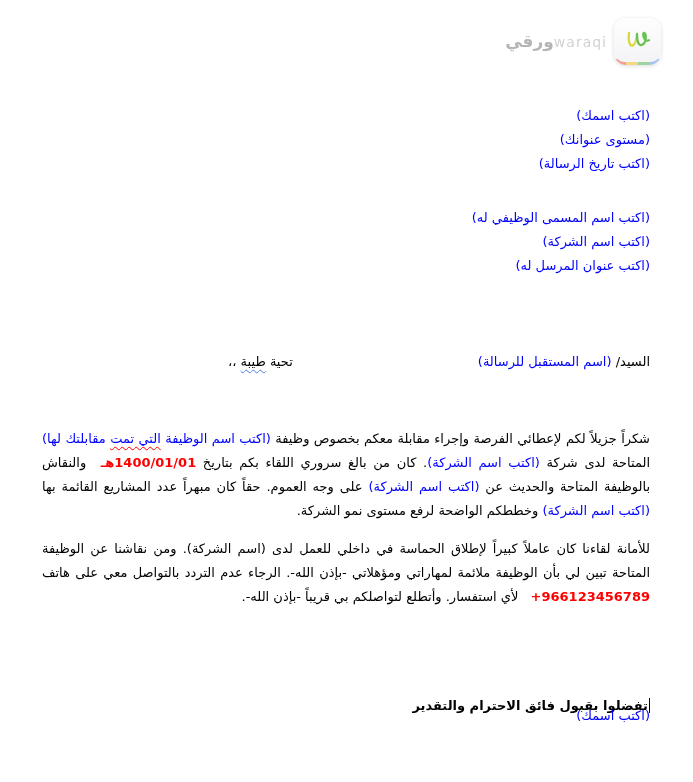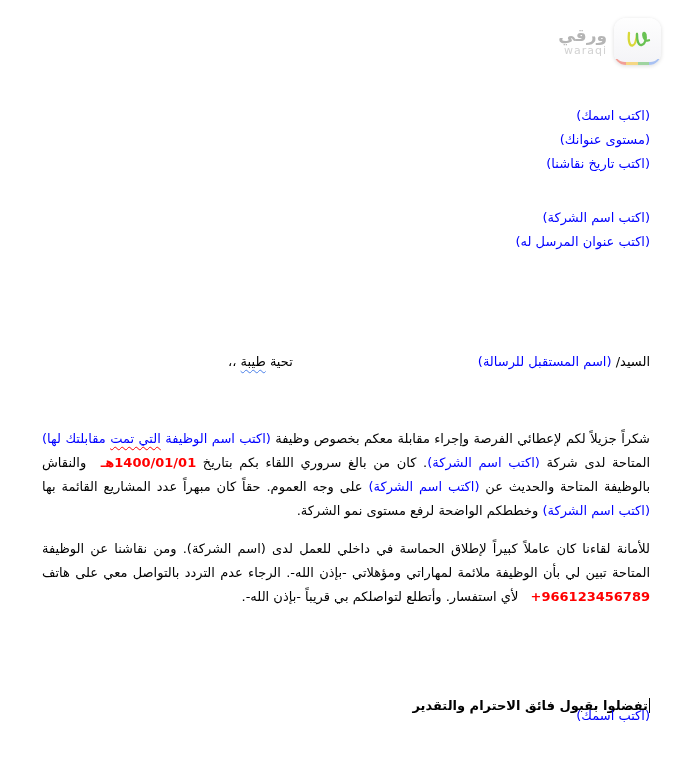--- a/index.html
+++ b/index.html
@@ -2,23 +2,23 @@
 <html lang="ar"><head>
 <meta charset="utf-8">
 <style>
   html,body{margin:0;padding:0;}
   body{
     width:693px;height:782px;background:#ffffff;overflow:hidden;position:relative;
     font-family:"DejaVu Sans", sans-serif;color:#000;
   }
   
   .brand{position:absolute;top:18px;right:32px;display:flex;align-items:center;gap:7px;direction:ltr;}
-  .brand-text{display:flex;flex-direction:column;align-items:flex-end;line-height:1.1;}
+  .brand-text{display:flex;flex-direction:row;align-items:flex-end;line-height:1.1;}
   .brand-ar{font-size:17px;color:#b5b5b5;font-weight:bold;}
-  .brand-en{font-size:11px;color:#d2d2d2;letter-spacing:1px;}
+  .brand-en{font-size:14px;color:#d2d2d2;letter-spacing:1px;}
   .brand-icon{position:relative;width:47px;height:47px;border-radius:12px;overflow:hidden;
     background:linear-gradient(#fdfdfe,#f2f2f5);box-shadow:0 1px 4px rgba(0,0,0,0.14);}
   .icon-stripe{position:absolute;bottom:0;left:0;right:0;height:6px;display:flex;}
   .icon-stripe div{flex:1;}
   .icon-cover{position:absolute;top:0;left:0;right:0;bottom:3px;border-radius:12px 12px 11px 11px;
     background:linear-gradient(#fefefe,#f4f4f7);}
   .icon-w{position:absolute;top:0;left:0;}
   
   .abs{position:absolute;right:43px;left:42px;direction:rtl;text-align:right;
     font-size:13px;line-height:24px;}
@@ -53,24 +53,25 @@
     <svg class="icon-w" width="47" height="47" viewBox="0 0 47 47" fill="none">
       <path d="M15 15 C14 24 16 28 18.5 27.5 C21 27 22.5 21.5 23 16" stroke="#d9d838" stroke-width="2.3" stroke-linecap="round" fill="none"></path>
       <path d="M23 16 C23 23 24.5 27.5 27.5 27 C31 26.5 32.5 21 31.5 16.5 C30.8 14 29 14.5 29.2 17 C29.5 21 32 23.5 35 22.3" stroke="#69c253" stroke-width="2.3" stroke-linecap="round" fill="none"></path>
     </svg>
   </div>
 </div>
 
 <div class="abs blue" style="top:104px;">
   <div class="line">(اكتب اسمك)</div>
   <div class="line">(مستوى عنوانك)</div>
-  <div class="line">(اكتب تاريخ نقاشنا)</div>
+  <div class="line">(اكتب تاريخ الرسالة)</div>
 </div>
 
 <div class="abs blue" style="top:206px;">
+  <div class="line">(اكتب اسم المسمى الوظيفي له)</div>
   <div class="line">(اكتب اسم الشركة)</div>
   <div class="line">(اكتب عنوان المرسل له)</div>
 </div>
 
 <div class="abs" style="top:350px;">
   <div class="salutation-row">
     <span class="line"><span>السيد/ </span><span class="blue">(اسم المستقبل للرسالة)</span></span>
     <span class="salutation-greeting"><span>تحية </span><span class="wavy-blue">طيبة</span><span> ،،</span></span>
   </div>
 </div>

